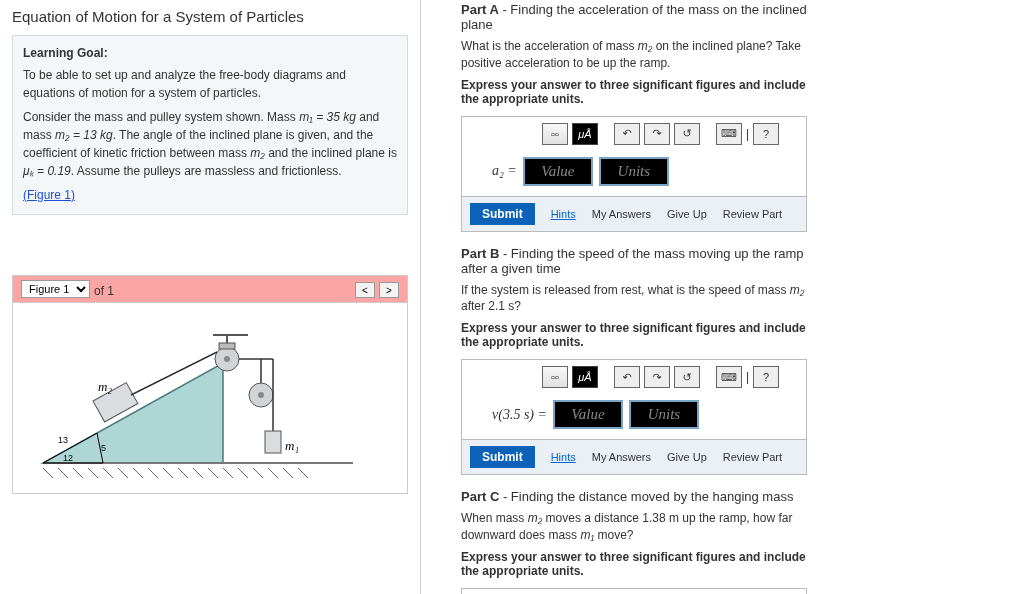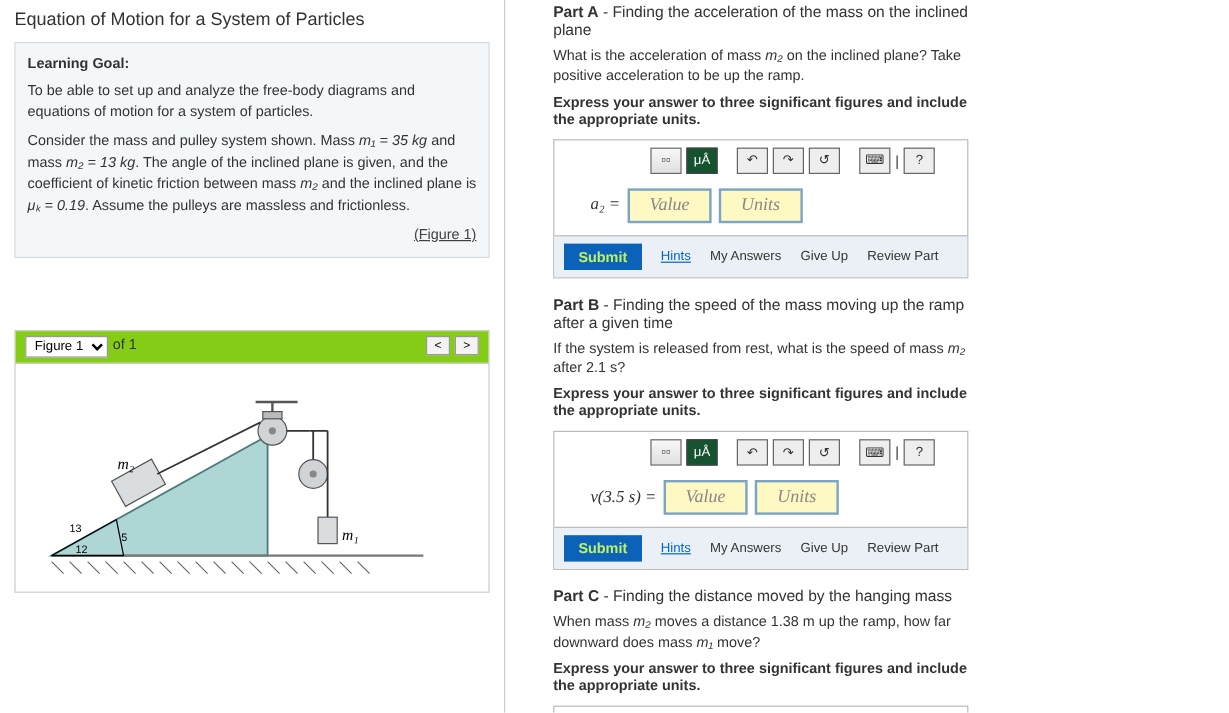--- a/index.html
+++ b/index.html
@@ -5,42 +5,42 @@
 * { box-sizing: border-box; margin: 0; padding: 0; }
 body { font-family: Arial, sans-serif; font-size: 12px; color: #333; background: #fff; }
 .container { display: flex; width: 819px; height: 594px; }
 .left-panel { width: 420px; padding: 8px 12px; }
 .right-panel { flex: 1; padding: 2px 12px 8px 16px; border-left: 1px solid #ccc; overflow: hidden; }
 .title { font-size: 15px; font-weight: normal; color: #333; margin-bottom: 10px; }
 .goal-box { background: #f4f7fa; border: 1px solid #d5dbe0; padding: 10px; margin-bottom: 14px; }
 .goal-label { font-weight: bold; margin-bottom: 6px; display: block; }
 .goal-text { line-height: 1.5; }
 .goal-text p { margin-bottom: 6px; }
-.figure-link { color: #404040; text-decoration: underline; display: block; text-align: right; margin-top: 4px; cursor: pointer; }
+.figure-link { color: #1d4ed8; text-decoration: underline; display: block; text-align: left; margin-top: 4px; cursor: pointer; }
 .figure-box { border: 1px solid #ccc; margin-top: 60px; }
-.figure-header { background: #84cc16; border-bottom: 1px solid #ccc; padding: 4px 8px; display: flex; align-items: flex-start; gap: 4px; }
+.figure-header { background: #fca5a5; border-bottom: 1px solid #ccc; padding: 4px 8px; display: flex; align-items: flex-end; gap: 4px; }
 .dropdown { font-size: 11px; border: 1px solid #999; padding: 1px 3px; background: #fff; }
 .nav-btn { border: 1px solid #999; background: #f3f3f3; width: 20px; height: 16px; font-size: 10px; cursor: pointer; display: inline-flex; align-items: center; justify-content: center; }
 .figure-body { padding: 10px; height: 190px; position: relative; }
 .part { margin-bottom: 14px; padding-left: 24px; }
 .part-title { font-size: 13px; margin-bottom: 6px; }
 .part-title b { color: #333; }
 .part-q { margin-bottom: 6px; line-height: 1.4; }
 .part-instr { font-weight: bold; margin-bottom: 10px; }
 .answer-box { border: 1px solid #bbb; background: #fff; padding: 0; margin-bottom: 4px; }
 .toolbar { display: flex; align-items: center; gap: 4px; padding: 6px 0 6px 80px; }
 .tool-btn { border: 1px solid #666; background: #eee; min-width: 26px; height: 22px; display: inline-flex; align-items: center; justify-content: center; font-size: 11px; cursor: pointer; }
 .tool-btn.sq { background: linear-gradient(#f8f8f8,#e0e0e0); }
-.tool-btn.mu { background:#14532d; color:#fff; border-color:#444; }
+.tool-btn.mu { background:#000000; color:#fff; border-color:#444; font-style: italic; }
 .tool-sep { width: 8px; }
 .input-row { display: flex; align-items: center; gap: 6px; padding: 6px 10px 10px 30px; }
 .label-eq { font-style: italic; font-family: 'Times New Roman', serif; font-size: 14px; }
-.value-box, .units-box { border: 2px solid #7aa5c9; padding: 4px 8px; font-family: 'Times New Roman', serif; font-style: italic; font-size: 15px; color: #888; background: #fef9c3; min-width: 70px; text-align: center; }
+.value-box, .units-box { border: 2px solid #7aa5c9; padding: 4px 8px; font-family: 'Times New Roman', serif; font-style: italic; font-size: 15px; color: #888; background: #000000; min-width: 70px; text-align: center; }
 .submit-row { display: flex; align-items: center; gap: 16px; background: #eaf0f5; border-top: 1px solid #bbb; padding: 6px 8px; }
-.submit-btn { background: #0b62b8; color: #bef264; border: none; padding: 4px 12px; font-size: 12px; font-weight: bold; cursor: pointer; }
+.submit-btn { background: #0b62b8; color: #ffffff; border: none; padding: 4px 12px; font-size: 12px; font-weight: bold; cursor: pointer; }
 .link { color: #0066cc; text-decoration: underline; cursor: pointer; font-size: 11px; }
 .nolink { color: #333; font-size: 11px; }
 </style>
 </head>
 <body>
 
 <div class="container">
 
   <div class="left-panel">
     <div class="title">Equation of Motion for a System of Particles</div>

